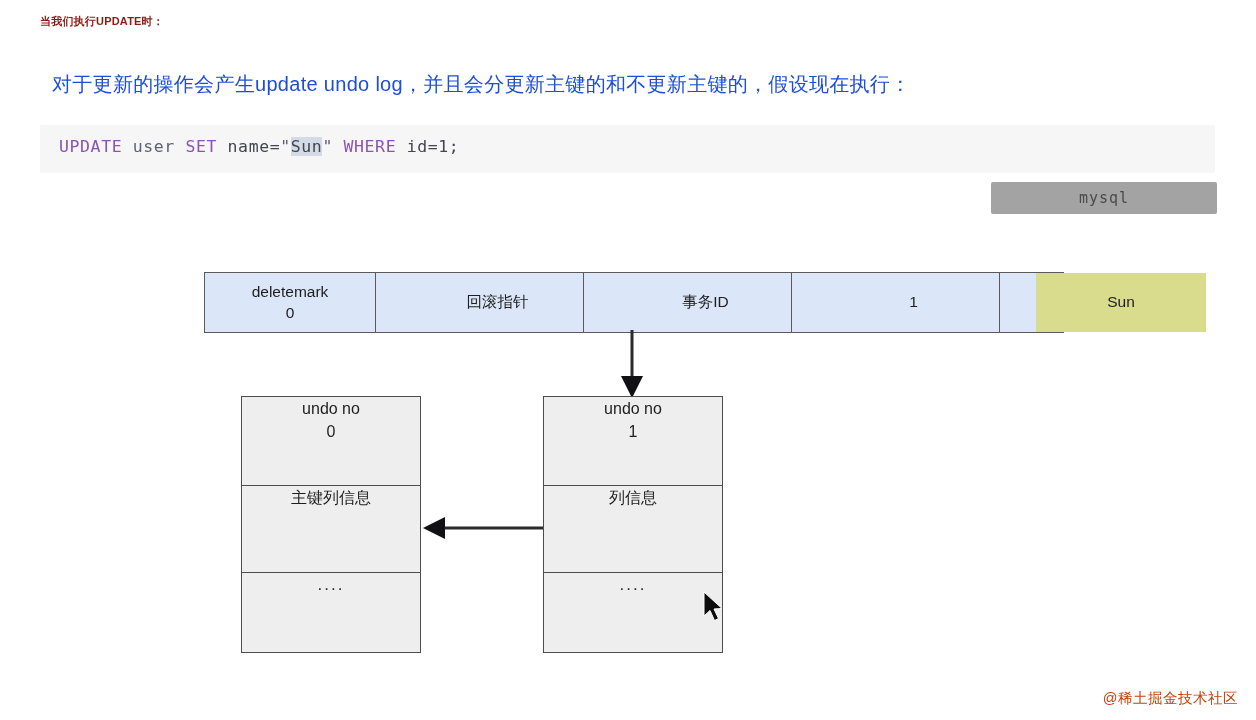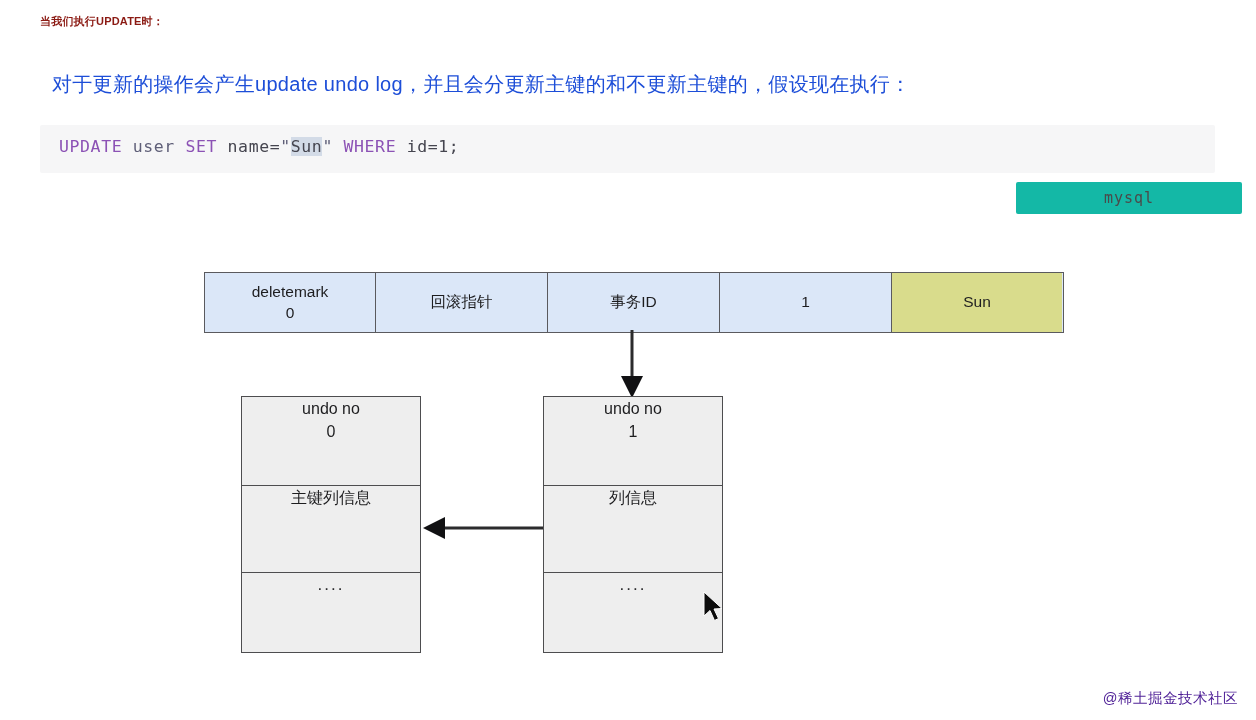--- a/index.html
+++ b/index.html
@@ -59,25 +59,25 @@
   }
   .tok-kw     { color: #8c52b5; }
   .tok-ident  { color: #5f5f78; }
   .tok-plain  { color: #45454f; text-align: right; }
   .tok-str    { color: #5f5f78; }
   .tok-sel    { background: #d3dbe7; color: #45454f; }
 
   
   .mysql-box {
     position: absolute;
-    left: 1016px;
+    left: 991px;
     top: 182px;
     width: 226px;
     height: 32px;
-    background: #14b8a6;
+    background: #a3a3a3;
     border-radius: 2px;
     text-decoration: underline;
   }
   .mysql-box span {
     position: absolute;
     left: 0;
     right: 0;
     top: 7px;
     text-align: center;
     font-family: "DejaVu Sans Mono", "Liberation Mono", monospace;
@@ -90,20 +90,21 @@
   .record-row {
     position: absolute;
     left: 204px;
     top: 272px;
     width: 860px;
     height: 61px;
     display: flex;
     box-sizing: border-box;
     border: 1.6px solid #5a5a5e;
     background: #dbe7f8;
+    gap: 36px;
   }
   .record-cell {
     flex: 0 0 auto;
     box-sizing: border-box;
     border-right: 1.6px solid #5a5a5e;
     display: flex;
     flex-direction: column;
     align-items: center;
     justify-content: center;
     font-size: 15.5px;
@@ -172,21 +173,21 @@
     width: 22px;
     height: 32px;
   }
 
   
   .watermark {
     position: absolute;
     right: 18px;
     bottom: 12px;
     font-size: 14.5px;
-    color: #4c1d95;
+    color: #c2410c;
     letter-spacing: 0.5px;
     white-space: nowrap;
   }
 </style>
 </head>
 <body>
 
 <div class="heading">当我们执行UPDATE时：</div>
 
 <div class="paragraph">对于更新的操作会产生update undo log，并且会分更新主键的和不更新主键的，假设现在执行：</div>

